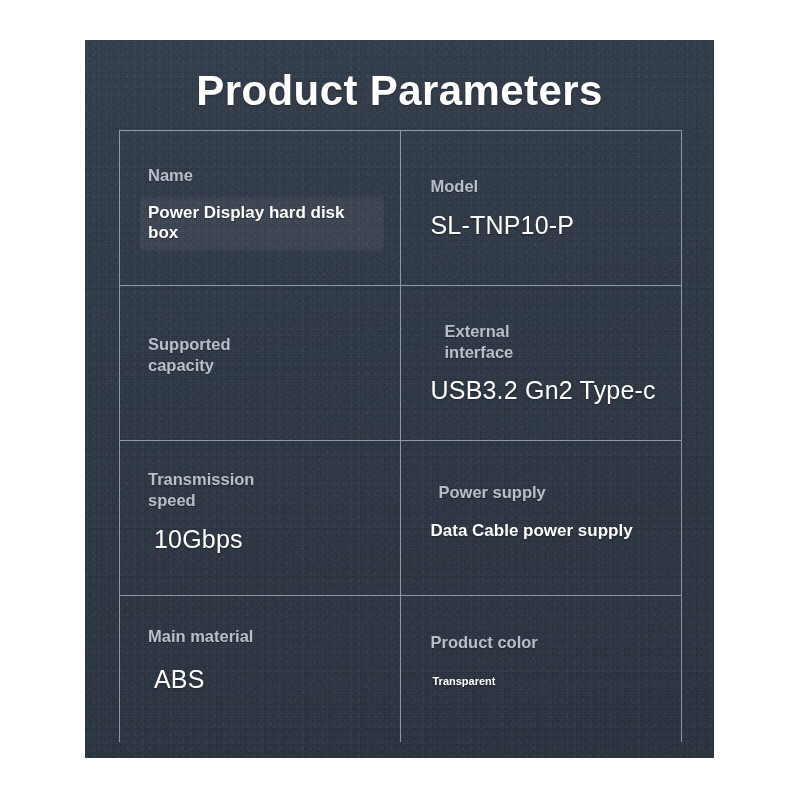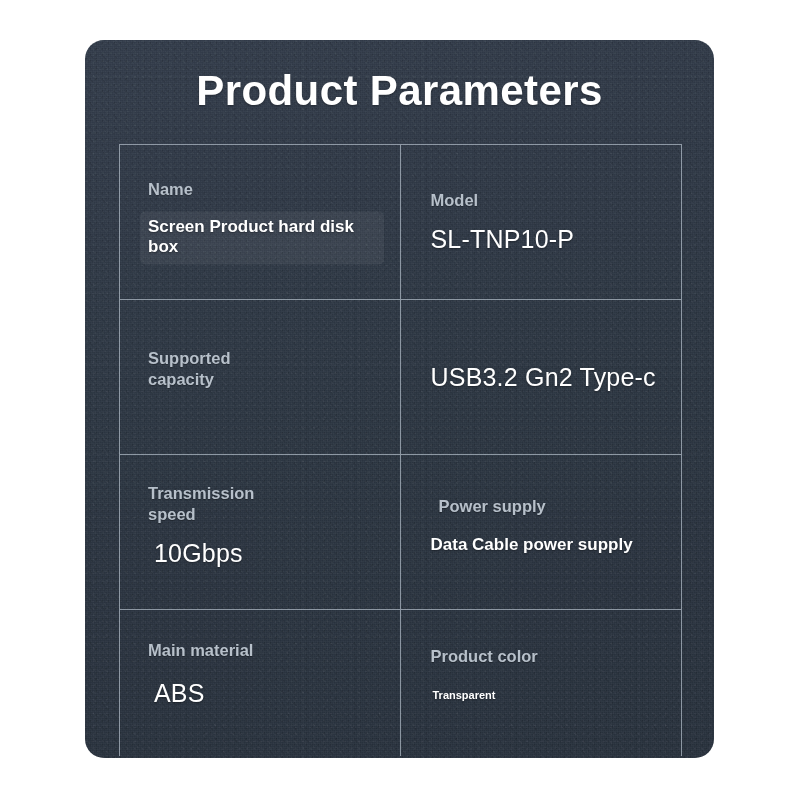--- a/index.html
+++ b/index.html
@@ -36,21 +36,20 @@
       radial-gradient(circle at 47% 9%,  rgba(255,255,255,.026) 0 1px, transparent 1px),
       radial-gradient(circle at 78% 31%, rgba(255,255,255,.028) 0 1px, transparent 1px),
       radial-gradient(circle at 29% 63%, rgba(255,255,255,.024) 0 1px, transparent 1px),
       radial-gradient(circle at 66% 77%, rgba(255,255,255,.030) 0 1px, transparent 1px),
       radial-gradient(circle at 91% 54%, rgba(0,0,0,.10) 0 1px, transparent 1px),
       radial-gradient(circle at 7% 88%,  rgba(0,0,0,.10) 0 1px, transparent 1px),
       radial-gradient(circle at 55% 44%, rgba(0,0,0,.08) 0 1px, transparent 1px),
       linear-gradient(170deg, #333d4b 0%, #2c3642 55%, #29323e 100%);
     background-size: 7px 7px, 9px 9px, 11px 11px, 8px 8px, 13px 13px, 6px 6px, 10px 10px, 12px 12px, 100% 100%;
     overflow: hidden;
-    border-radius: 19px;
   }
   
   #panel::before {
     content: "";
     position: absolute;
     inset: 0;
     pointer-events: none;
     background-image:
       repeating-linear-gradient(0deg,   rgba(255,255,255,.018) 0 1px, rgba(0,0,0,.018) 1px 2px),
       repeating-linear-gradient(90deg,  rgba(255,255,255,.014) 0 1px, rgba(0,0,0,.016) 1px 2px),
@@ -70,21 +69,21 @@
     font-weight: bold;
     letter-spacing: .4px;
     z-index: 3;
     text-shadow: 0 1px 2px rgba(0,0,0,.35);
   }
 
   
   #table {
     position: absolute;
     left: 34px;          
-    top: 104px;          
+    top: 90px;          
     width: 563px;        
     height: 612px;       
     z-index: 2;
     border-top: 1px solid rgba(200,212,222,.62);
     border-left: 1px solid rgba(200,212,222,.62);
     border-right: 1px solid rgba(200,212,222,.62);
     box-sizing: border-box;
     display: flex;
     flex-direction: column;
   }
@@ -178,40 +177,42 @@
   <div id="panel">
 
     <div id="title">Product Parameters</div>
 
     <div id="table">
 
       <div class="t-row r1">
         <div class="t-cell left">
           <div class="cell-inner">
             <div class="p-label">Name</div>
-            <div class="p-value v-bold value-chip">Screen Product hard disk box</div>
+            <div class="p-value v-bold value-chip">Power Display hard disk box</div>
           </div>
         </div>
         <div class="t-cell right">
           <div class="cell-inner">
             <div class="p-label">Model</div>
             <div class="p-value v-light">SL-TNP10-P</div>
           </div>
         </div>
       </div>
 
       <div class="t-row r2">
         <div class="t-cell left">
           <div class="cell-inner">
             <div class="p-label">Supported
 capacity</div>
           </div>
         </div>
         <div class="t-cell right">
           <div class="cell-inner">
+            <div class="p-label lbl-indent">External
+interface</div>
             <div class="p-value v-light">USB3.2 Gn2  Type-c</div>
           </div>
         </div>
       </div>
 
       <div class="t-row r3">
         <div class="t-cell left">
           <div class="cell-inner">
             <div class="p-label lbl-center">Transmission
 speed</div>

